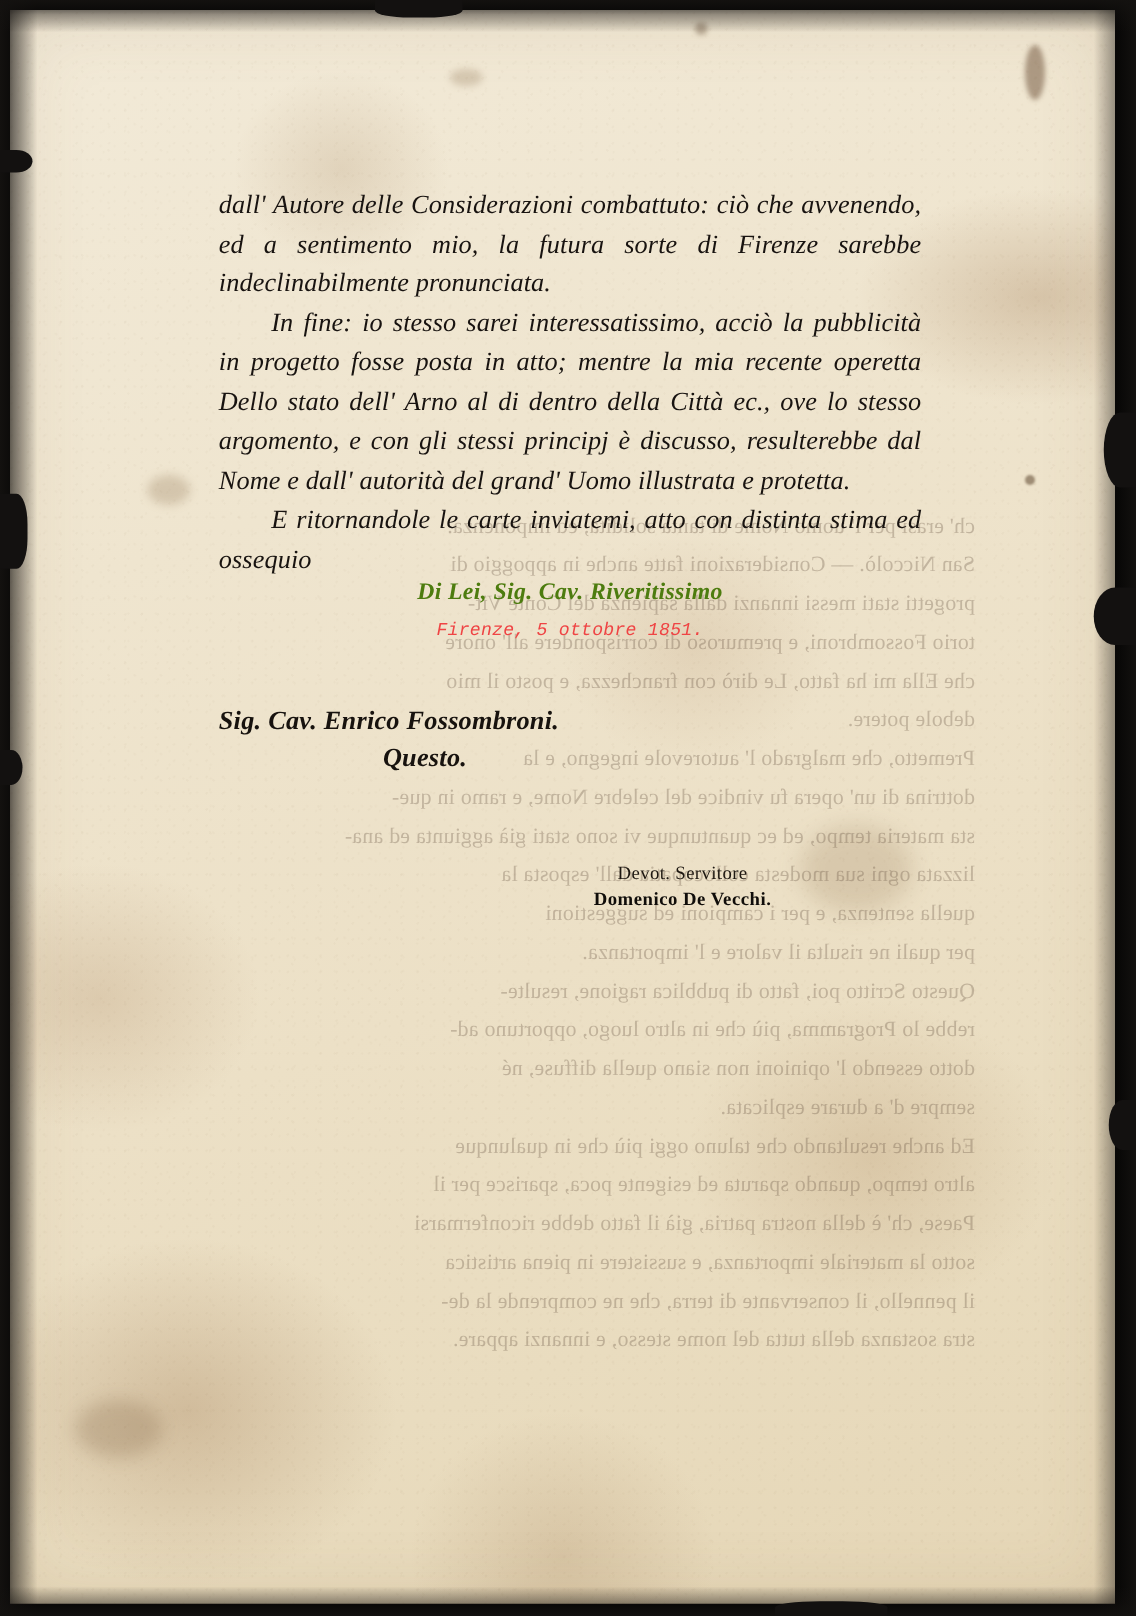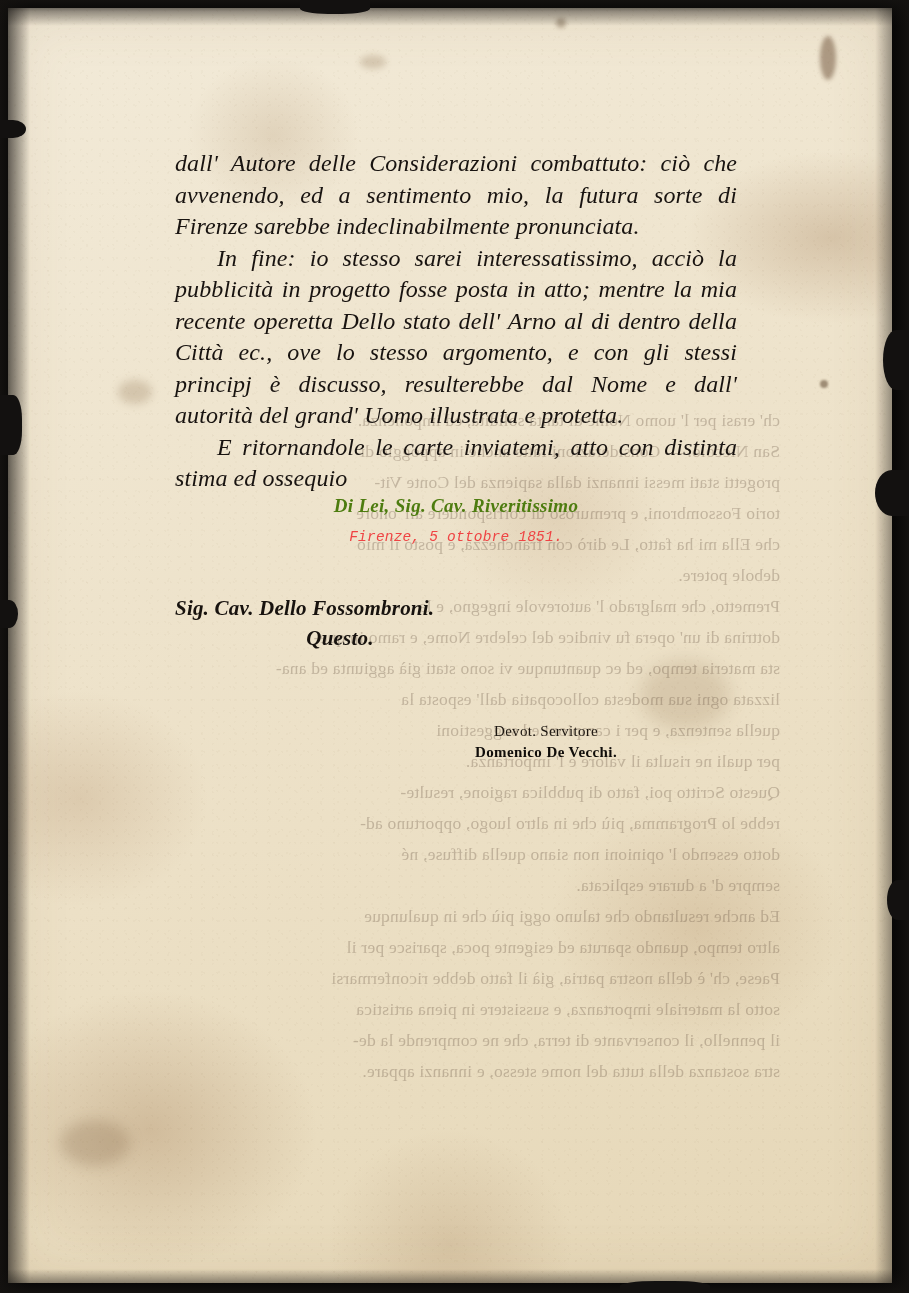--- a/index.html
+++ b/index.html
@@ -96,21 +96,21 @@
   .recto {
     position: absolute;
     left: 175px;
     top: 148px;
     width: 562px;
     color: #1a1510;
   }
   .body-text {
     font-family: "Liberation Serif", serif;
     font-style: italic;
-    font-size: 24px;
+    font-size: 21px;
     line-height: 31.5px;
     text-align: justify;
     color: #181310;
     letter-spacing: 0.1px;
   }
   .body-text p { margin: 0; }
   .ind { text-indent: 42px; }
   .noind { text-indent: 0; }
 
   .closing {
@@ -238,21 +238,21 @@
       <p class="noind">dall' Autore delle Considerazioni combattuto: ciò che avvenendo, ed a sentimento mio, la futura sorte di Firenze sarebbe indeclinabilmente pronunciata.</p>
       <p class="ind">In fine: io stesso sarei interessatissimo, acciò la pubblicità in progetto fosse posta in atto; mentre la mia recente operetta Dello stato dell' Arno al di dentro della Città ec., ove lo stesso argomento, e con gli stessi principj è discusso, resulterebbe dal Nome e dall' autorità del grand' Uomo illustrata e protetta.</p>
       <p class="ind closing">E ritornandole le carte inviatemi, atto con distinta stima ed ossequio</p>
     </div>
 
     <div class="salutation">Di Lei, Sig. Cav. Riveritissimo</div>
 
     <div class="dateline">Firenze, 5 ottobre 1851.</div>
 
     <div class="addressee">
-      <span>Sig. Cav. Dello Fossombroni.</span>
+      <span>Sig. Cav. Enrico Fossombroni.</span>
       <span class="city">Questo.</span>
     </div>
 
     <div class="signature-block">
       <div class="sig-role">Devot. Servitore</div>
       <div class="sig-name">
         <span>Domenico</span>
         <span>De Vecchi.</span>
       </div>
     </div>

